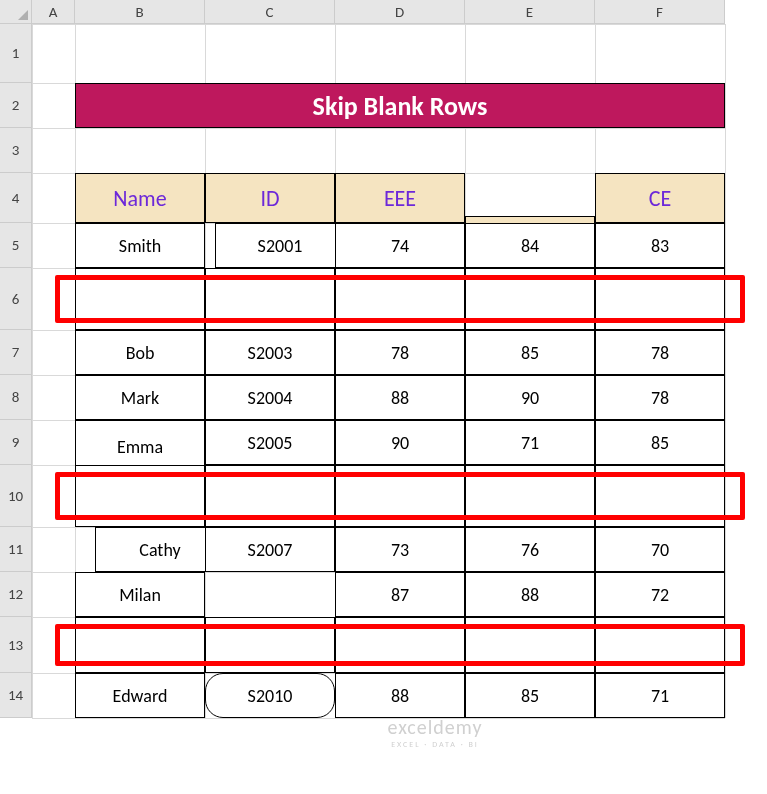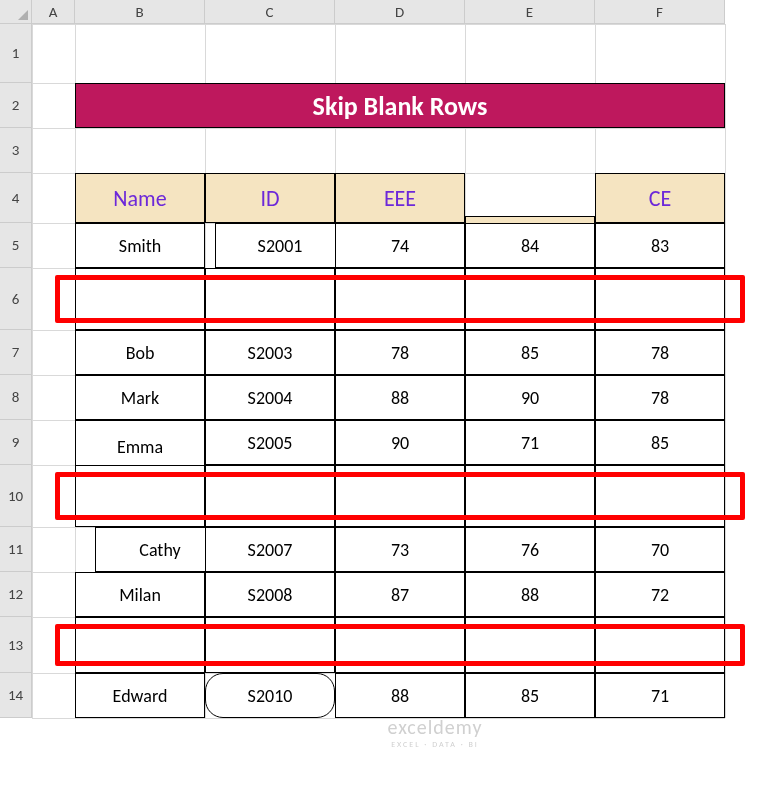--- a/index.html
+++ b/index.html
@@ -233,21 +233,20 @@
       <div class="data-cell" style="left: 173px; top: 441px; width: 130px; height: 62px;"></div>
       <div class="data-cell" style="left: 303px; top: 441px; width: 130px; height: 62px;"></div>
       <div class="data-cell" style="left: 433px; top: 441px; width: 130px; height: 62px;"></div>
       <div class="data-cell" style="left: 563px; top: 441px; width: 130px; height: 62px;"></div>
       <div class="data-cell" style="left: 43px; top: 503px; width: 130px; height: 45px; margin-left: 20px;">Cathy</div>
       <div class="data-cell" style="left: 173px; top: 503px; width: 130px; height: 45px;">S2007</div>
       <div class="data-cell" style="left: 303px; top: 503px; width: 130px; height: 45px;">73</div>
       <div class="data-cell" style="left: 433px; top: 503px; width: 130px; height: 45px;">76</div>
       <div class="data-cell" style="left: 563px; top: 503px; width: 130px; height: 45px;">70</div>
       <div class="data-cell" style="left: 43px; top: 548px; width: 130px; height: 45px;">Milan</div>
-      <div class="data-cell" style="left: 173px; top: 548px; width: 130px; height: 45px;">S2008</div>
       <div class="data-cell" style="left: 303px; top: 548px; width: 130px; height: 45px;">87</div>
       <div class="data-cell" style="left: 433px; top: 548px; width: 130px; height: 45px;">88</div>
       <div class="data-cell" style="left: 563px; top: 548px; width: 130px; height: 45px;">72</div>
       <div class="data-cell" style="left: 43px; top: 593px; width: 130px; height: 56px;"></div>
       <div class="data-cell" style="left: 173px; top: 593px; width: 130px; height: 56px;"></div>
       <div class="data-cell" style="left: 303px; top: 593px; width: 130px; height: 56px;"></div>
       <div class="data-cell" style="left: 433px; top: 593px; width: 130px; height: 56px;"></div>
       <div class="data-cell" style="left: 563px; top: 593px; width: 130px; height: 56px;"></div>
       <div class="data-cell" style="left: 43px; top: 649px; width: 130px; height: 45px;">Edward</div>
       <div class="data-cell" style="left: 173px; top: 649px; width: 130px; height: 45px; border-radius: 18px;">S2010</div>

